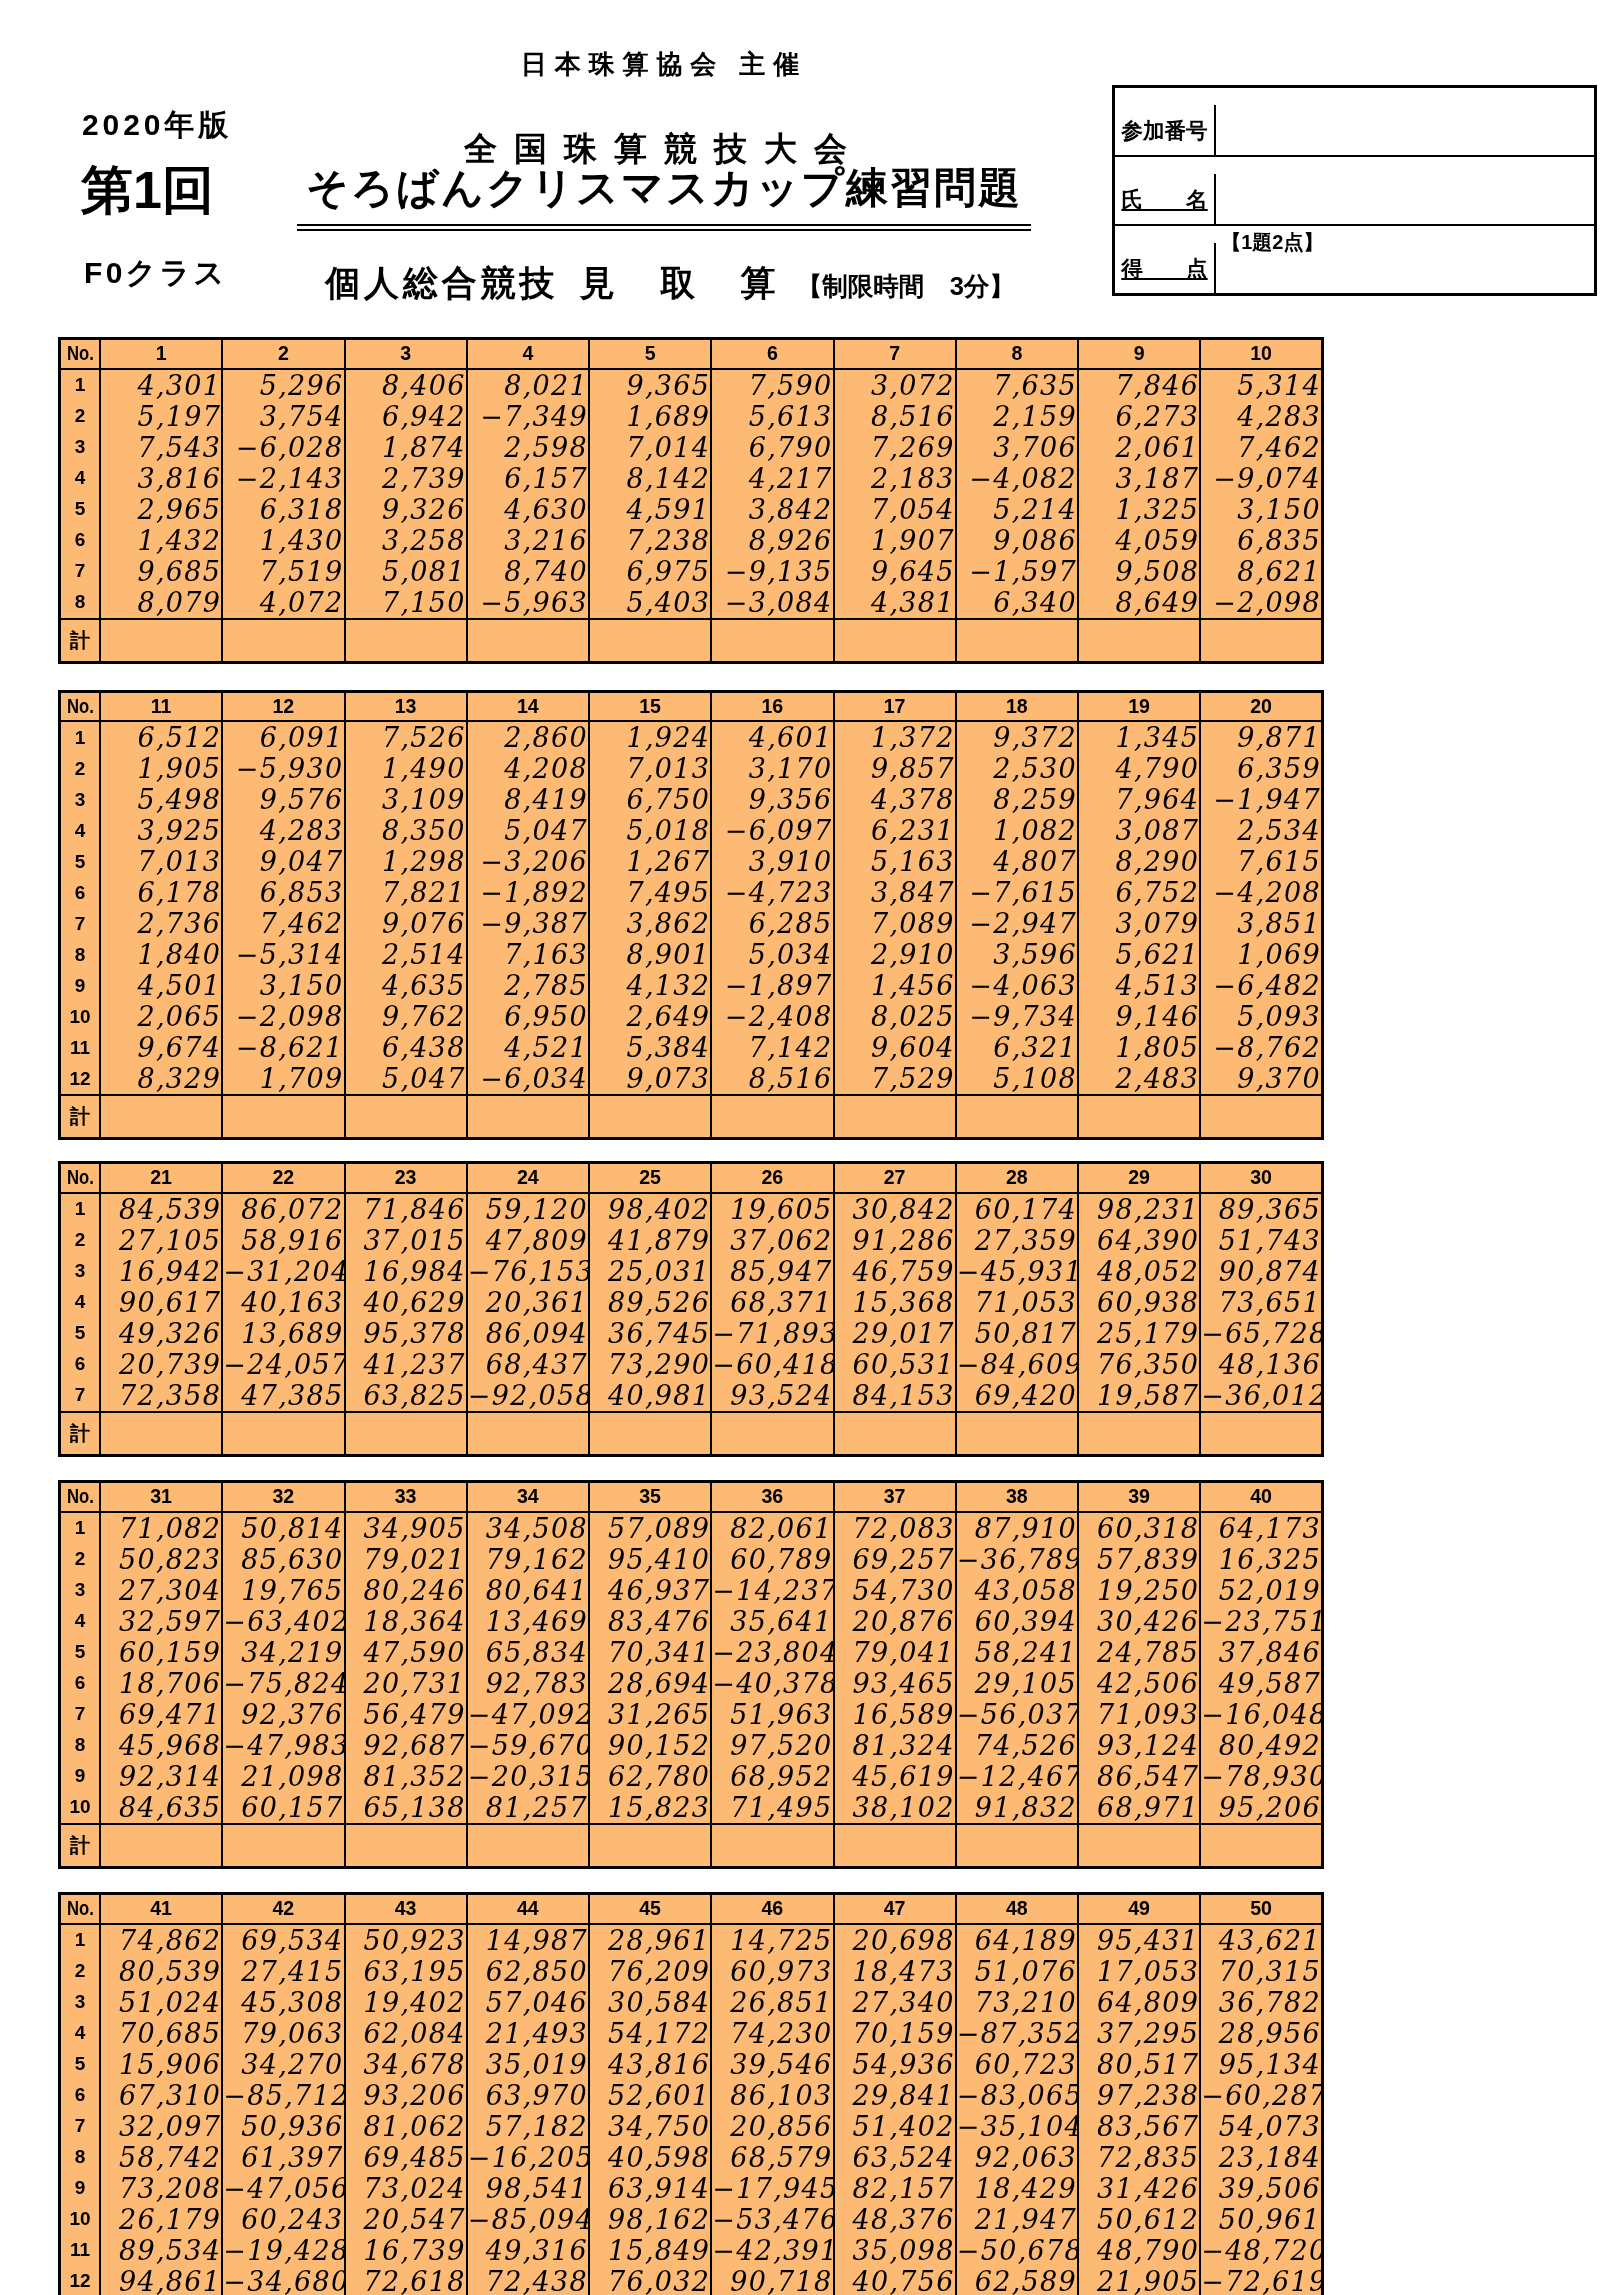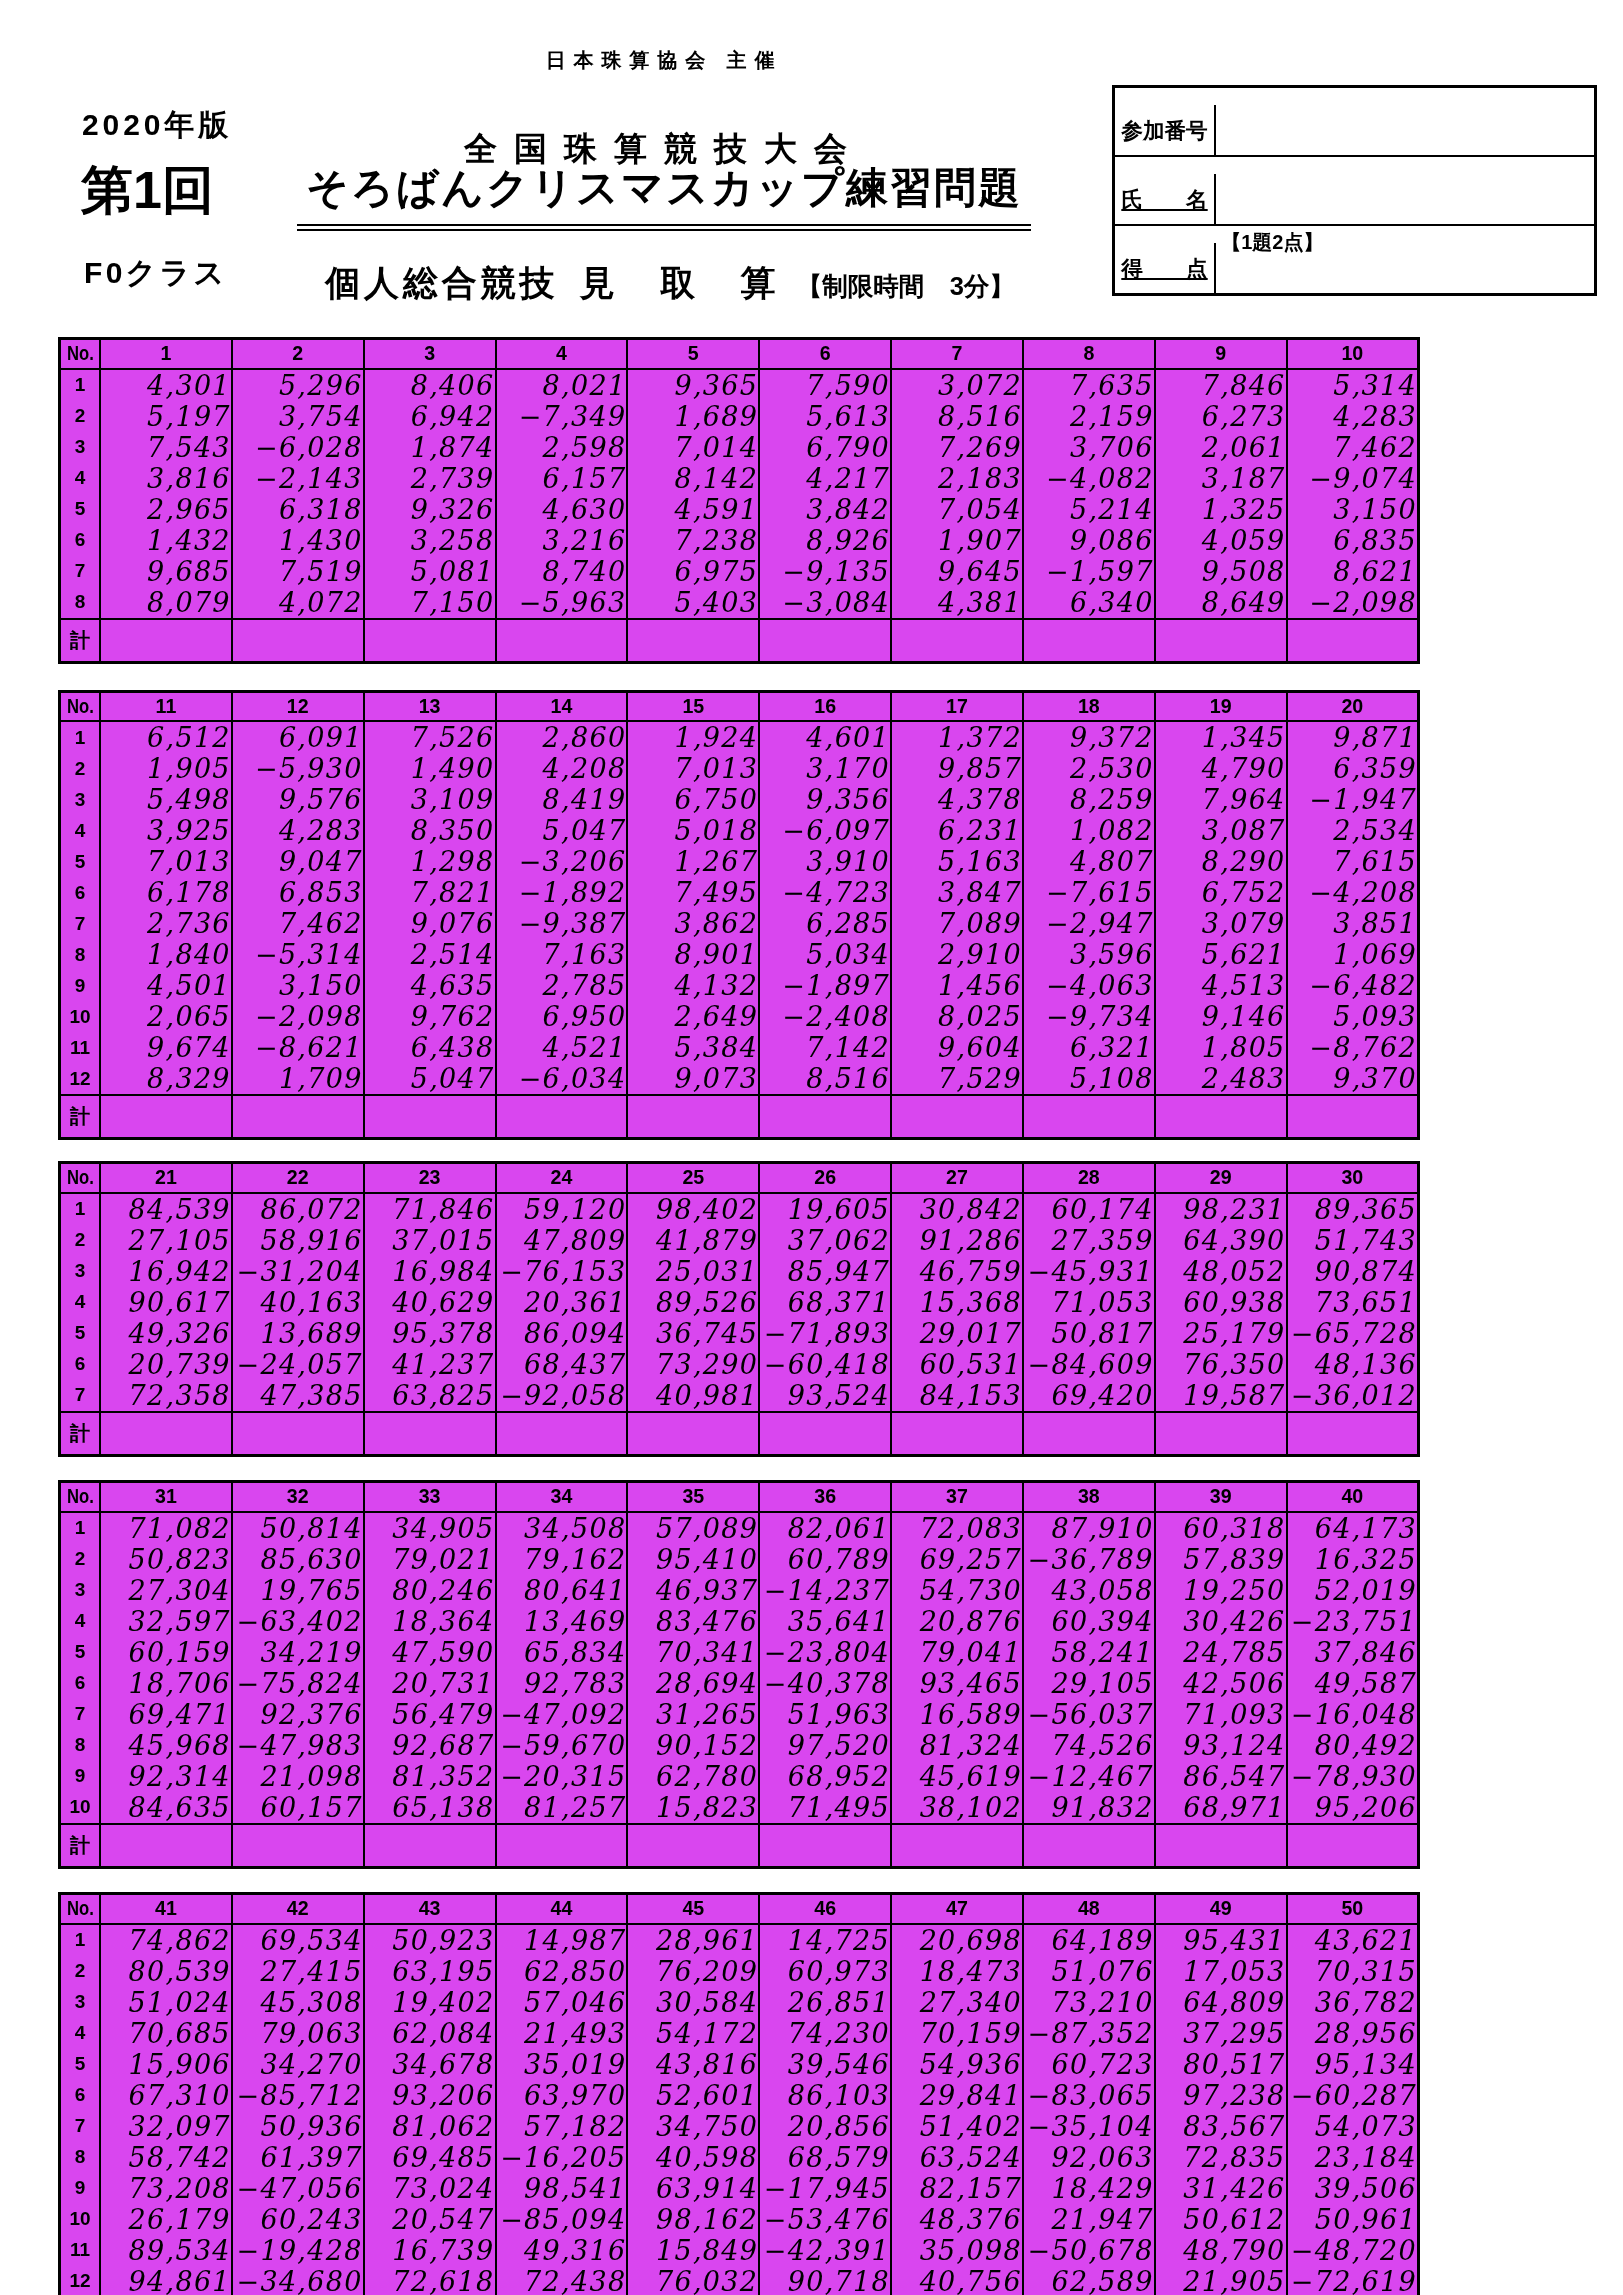--- a/index.html
+++ b/index.html
@@ -5,21 +5,21 @@
   html,body{margin:0;padding:0;}
   body{
     width:1623px;height:2295px;position:relative;
     background:#ffffff;color:#000;
     font-family:"Liberation Sans",sans-serif;
     overflow:hidden;
   }
   
   .page-header{position:absolute;top:0;left:0;width:1623px;height:314px;}
   .org-line{position:absolute;top:47px;left:0;width:1328px;text-align:center;
-    font-size:20px;letter-spacing:7.9px;font-weight:bold;}
+    font-size:26px;letter-spacing:7.9px;font-weight:bold;}
   .edition{position:absolute;top:105px;left:82px;font-size:30px;letter-spacing:3.9px;font-weight:bold;}
   .competition{position:absolute;top:103px;left:0;width:1328px;text-align:center;
     font-size:33px;letter-spacing:17px;font-weight:bold;margin-top:24px;}
   .round{position:absolute;top:156px;left:81px;font-size:52px;font-weight:bold;}
   .title-wrap{position:absolute;top:160px;left:0;width:1328px;text-align:center;}
   .main-title{display:inline-block;font-size:42px;font-weight:bold;letter-spacing:2px;
     padding:0 9.2px 7.9px 9.2px;border-bottom:7.2px double #000;}
   .class-label{position:absolute;top:253px;left:84px;font-size:30px;letter-spacing:3.3px;font-weight:bold;}
   .event-line{position:absolute;top:260px;left:0;width:1328px;text-align:center;white-space:nowrap;}
   .event-name{font-size:35px;font-weight:bold;letter-spacing:3.9px;margin-left:12px;}
@@ -29,21 +29,21 @@
   .info-box{position:absolute;top:85px;left:1112px;width:479px;border:3.3px solid #000;background:#fff;}
   .info-row{display:flex;height:67px;}
   .info-row + .info-row{border-top:2px solid #000;text-decoration:underline;}
   .info-label{width:99px;border-right:2px solid #000;display:flex;align-items:center;
     justify-content:center;font-size:21.6px;font-weight:bold;white-space:pre;margin-top:17px;}
   .info-value{flex:1;position:relative;}
   .points-note{position:absolute;top:2.6px;left:5.2px;font-size:20px;font-weight:bold;}
   
   #tables{position:absolute;top:0;left:58px;width:1509px;}
   table.grid{border-collapse:collapse;border:3.9px solid #000;table-layout:fixed;
-    width:1362px;background:#d946ef;}
+    width:1266px;background:#fdba74;}
   table.grid td{border-left:2px solid #000;padding:0;overflow:hidden;}
   tr.head td{height:27.5px;border-bottom:2px solid #000;text-align:center;
     font-size:19.6px;font-weight:bold;}
   td.no-head{transform:scaleX(.85);}
   tr.data{height:28px;}
   table.t5 tr.data{height:29px;}
   td.row-no{text-align:center;font-size:19px;font-weight:bold;}
   td.val{text-align:right;padding-right:17px;
     font-family:"DejaVu Serif",serif;font-style:italic;
     font-size:27px;letter-spacing:1.3px;white-space:nowrap;}

